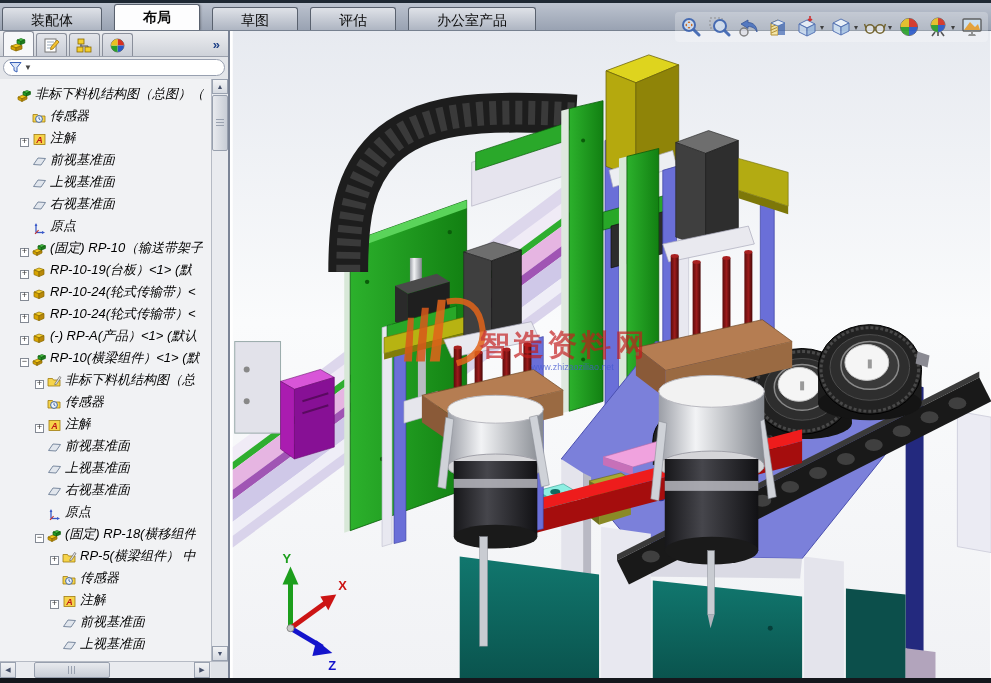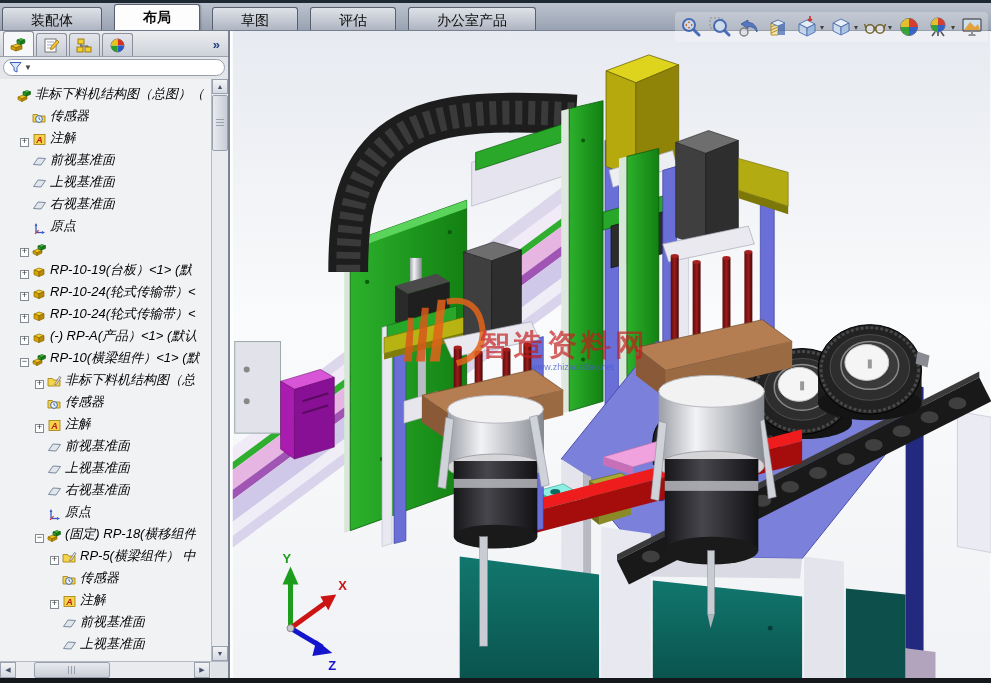--- a/index.html
+++ b/index.html
@@ -212,20 +212,21 @@
             <span class="ticon">
               <svg viewBox="0 0 15 15">
                 <path d="M1,9 6,7 10,8.5 5,10.8Z" fill="#f0c419" stroke="#8a6a00" stroke-width=".7"></path>
                 <path d="M1,9 5,10.8 5,13.5 1,11.5Z" fill="#d8a400" stroke="#8a6a00" stroke-width=".7"></path>
                 <path d="M5,10.8 10,8.5 10,11 5,13.5Z" fill="#b8880a" stroke="#8a6a00" stroke-width=".7"></path>
                 <path d="M6,4 10,2.6 13.4,3.8 9.4,5.3Z" fill="#4ecb4e" stroke="#0c5c0c" stroke-width=".7"></path>
                 <path d="M6,4 9.4,5.3 9.4,8 6,6.7Z" fill="#2aa32a" stroke="#0c5c0c" stroke-width=".7"></path>
                 <path d="M9.4,5.3 13.4,3.8 13.4,6.4 9.4,8Z" fill="#1d7d1d" stroke="#0c5c0c" stroke-width=".7"></path>
               </svg>
             </span>
+            <span class="tlabel">(固定) RP-10（输送带架子</span>
           </div>
           <div class="tree-row" style="padding-left: 20px;">
             <span class="expander">+</span>
             <span class="ticon">
               <svg viewBox="0 0 15 15">
                 <path d="M2,6 7,4 12,5.6 7,7.8Z" fill="#f4cf2e" stroke="#8a6a00" stroke-width=".7"></path>
                 <path d="M2,6 7,7.8 7,12.6 2,10.6Z" fill="#d8a400" stroke="#8a6a00" stroke-width=".7"></path>
                 <path d="M7,7.8 12,5.6 12,10.4 7,12.6Z" fill="#b8880a" stroke="#8a6a00" stroke-width=".7"></path>
               </svg>
             </span>

